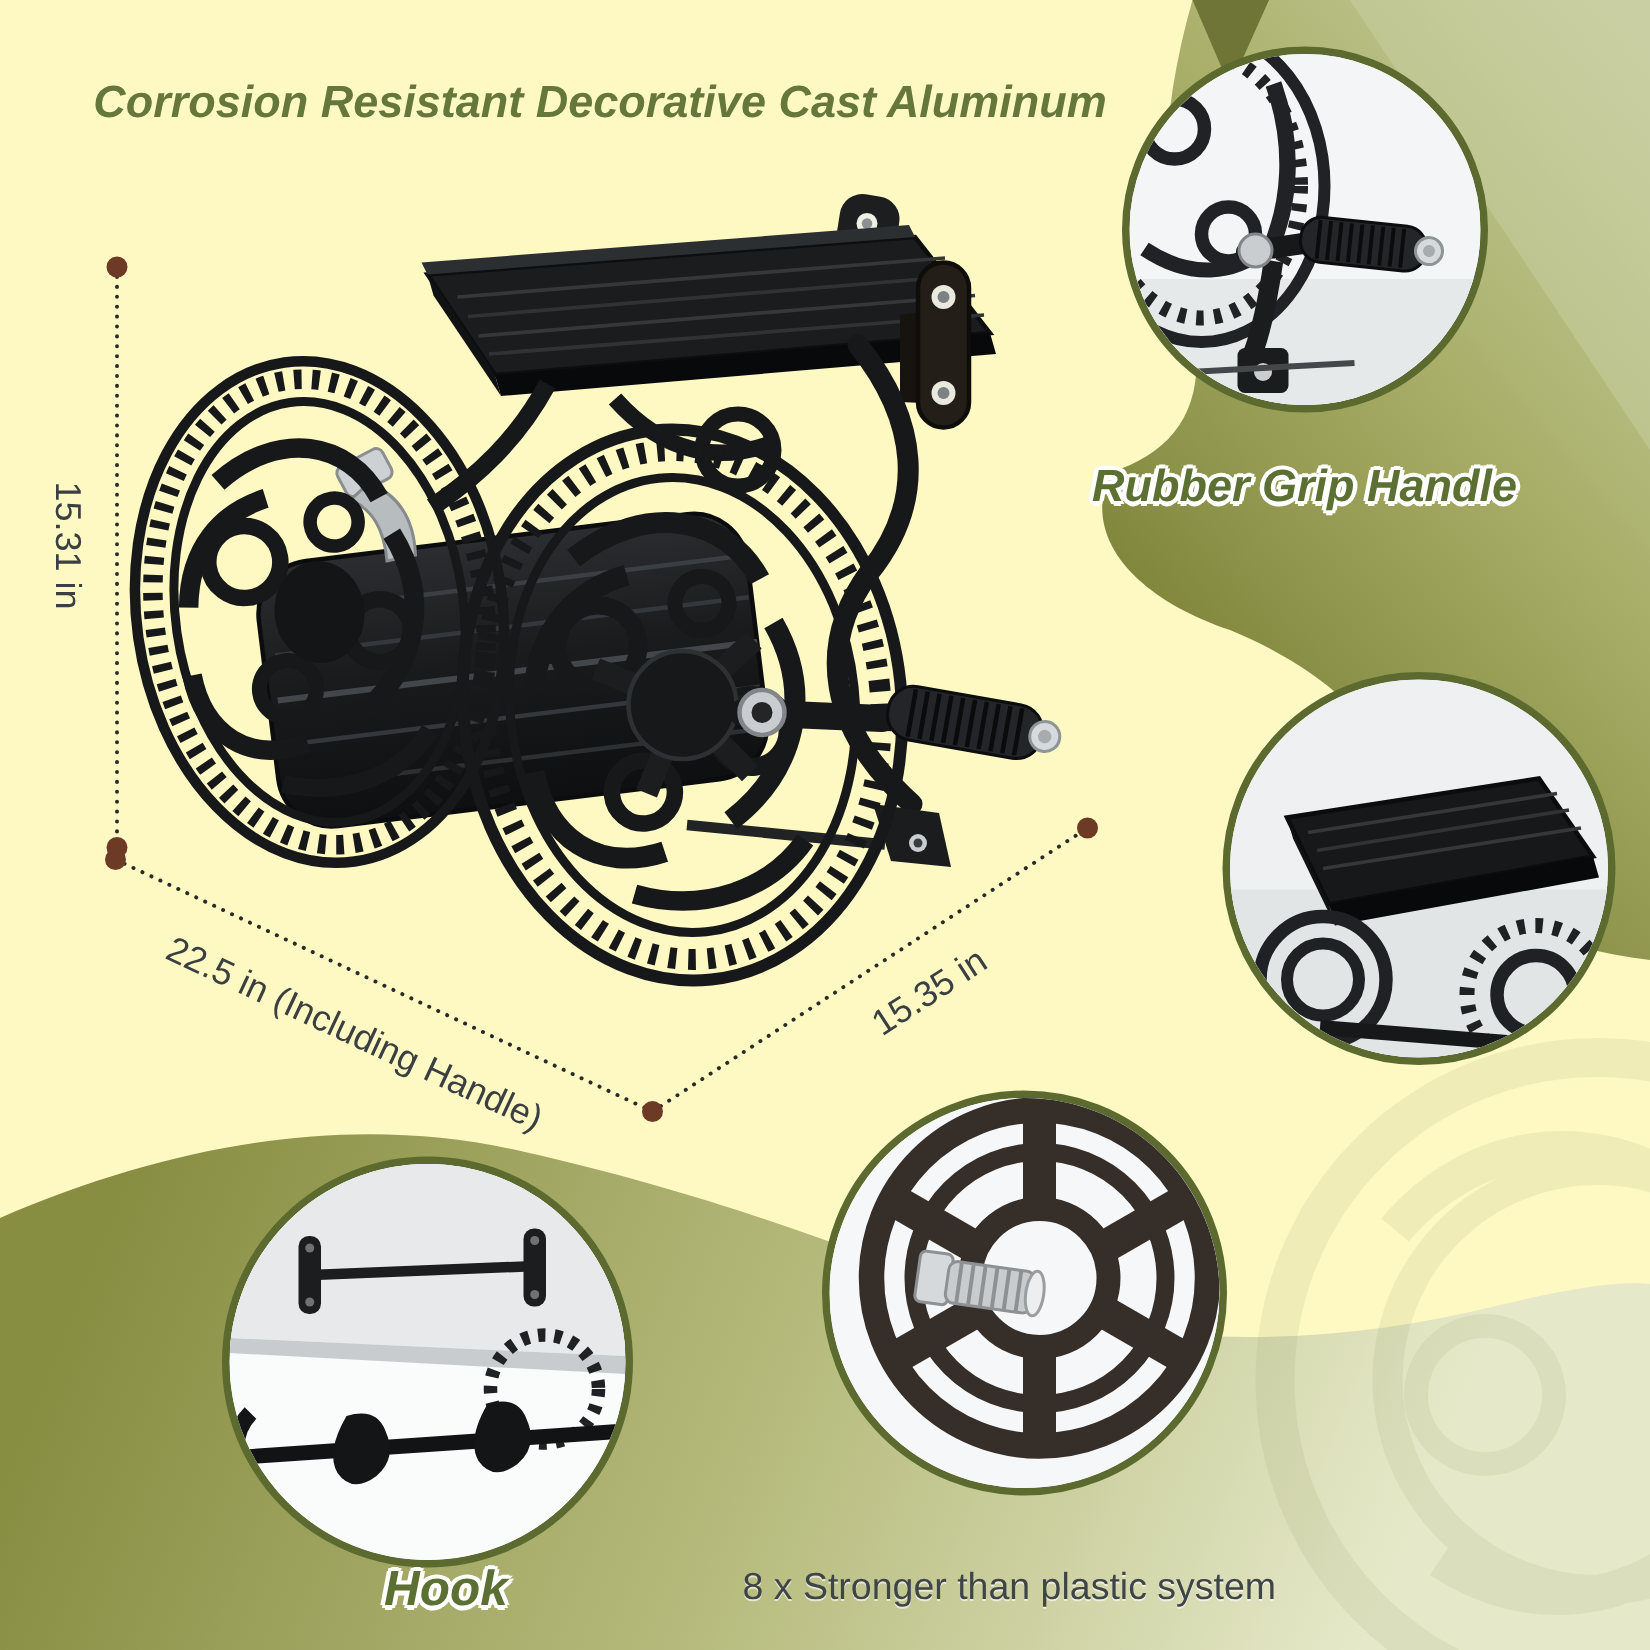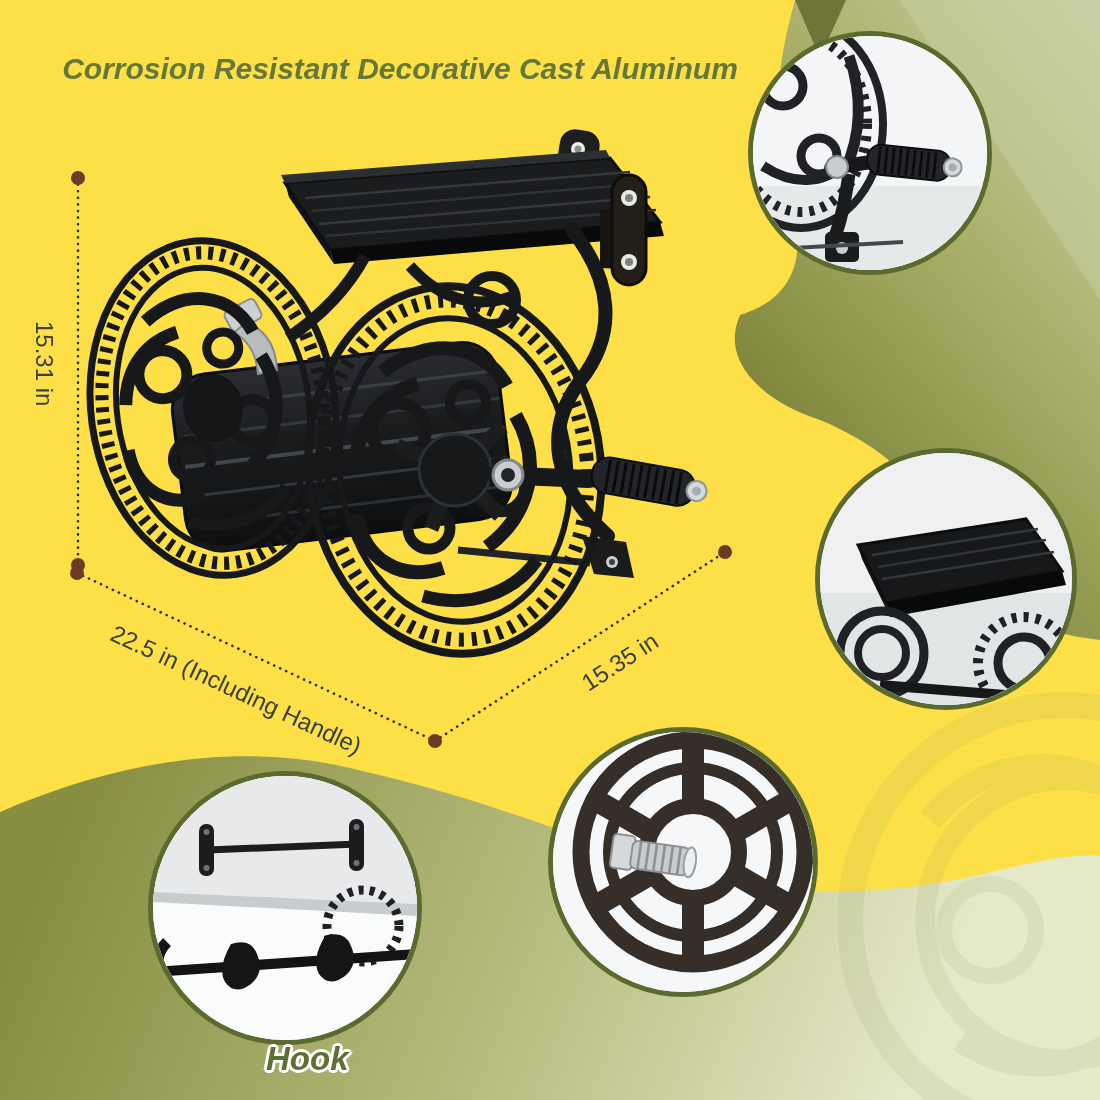--- a/index.html
+++ b/index.html
@@ -1,18 +1,18 @@
 <!DOCTYPE html>
 <html><head>
 <meta charset="utf-8">
 <style>
   html,body{margin:0;padding:0;background:#ffffff;}
   #canvas{
     position:relative;width:1100px;height:1100px;overflow:hidden;
-    background:#fde047;
+    background:#fef9c3;
     font-family:"Liberation Sans", sans-serif;
   }
   .abs{position:absolute;}
   .label-green{
     color:#5d7034;font-weight:bold;font-style:italic;white-space:nowrap;
     text-shadow:-2px -2px 0 #fff,2px -2px 0 #fff,-2px 2px 0 #fff,2px 2px 0 #fff,
                 -3px 0 0 #fff,3px 0 0 #fff,0 -3px 0 #fff,0 3px 0 #fff;
   }
   .dim-text{color:#3a3f41;font-size:24px;white-space:nowrap;text-align:center;}
   .callout-circle{
@@ -20,21 +20,21 @@
     background:#fbfcfc;box-sizing:border-box;
   }
   .callout-circle svg{display:block;width:100%;height:100%;}
   #title{
     left:50px;top:52px;width:700px;text-align:center;
     font-size:30px;font-weight:bold;font-style:italic;color:#66773b;white-space:nowrap;
   }
   #lbl-rubber{left:728px;top:308px;font-size:30px;}
   #lbl-tray{left:786px;top:715px;font-size:30px;}
   #lbl-noleak{left:468px;top:998px;font-size:30px;}
-  #lbl-hook{left:218px;top:1040px;font-size:33px;padding-left:48px;}
+  #lbl-hook{left:208px;top:1040px;font-size:33px;padding-left:48px;}
   #lbl-noleak-sub{
     left:495px;top:1044px;font-size:25px;color:#3f4547;white-space:nowrap;
     text-shadow:0 1px 0 rgba(255,255,255,.6);
   }
   .dim-h{left:8px;top:343px;width:72px;transform:rotate(90deg);}
   .dim-w{left:86px;top:676px;width:300px;transform:rotate(25deg);}
   .dim-d{left:545px;top:648px;width:150px;transform:rotate(-33deg);}
 </style>
 </head>
 <body>
@@ -332,15 +332,17 @@
       </g>
     </svg>
   </div>
 
   <div id="title" class="abs">Corrosion Resistant Decorative Cast Aluminum</div>
 
   <div class="abs dim-text dim-h">15.31 in</div>
   <div class="abs dim-text dim-w">22.5 in (Including Handle)</div>
   <div class="abs dim-text dim-d">15.35 in</div>
 
+  <div id="lbl-rubber" class="abs label-green">Rubber Grip Handle</div>
+  <div id="lbl-noleak-sub" class="abs">8 x Stronger than plastic system</div>
   <div id="lbl-hook" class="abs label-green">Hook</div>
 
 </div>
 
 </body></html>

